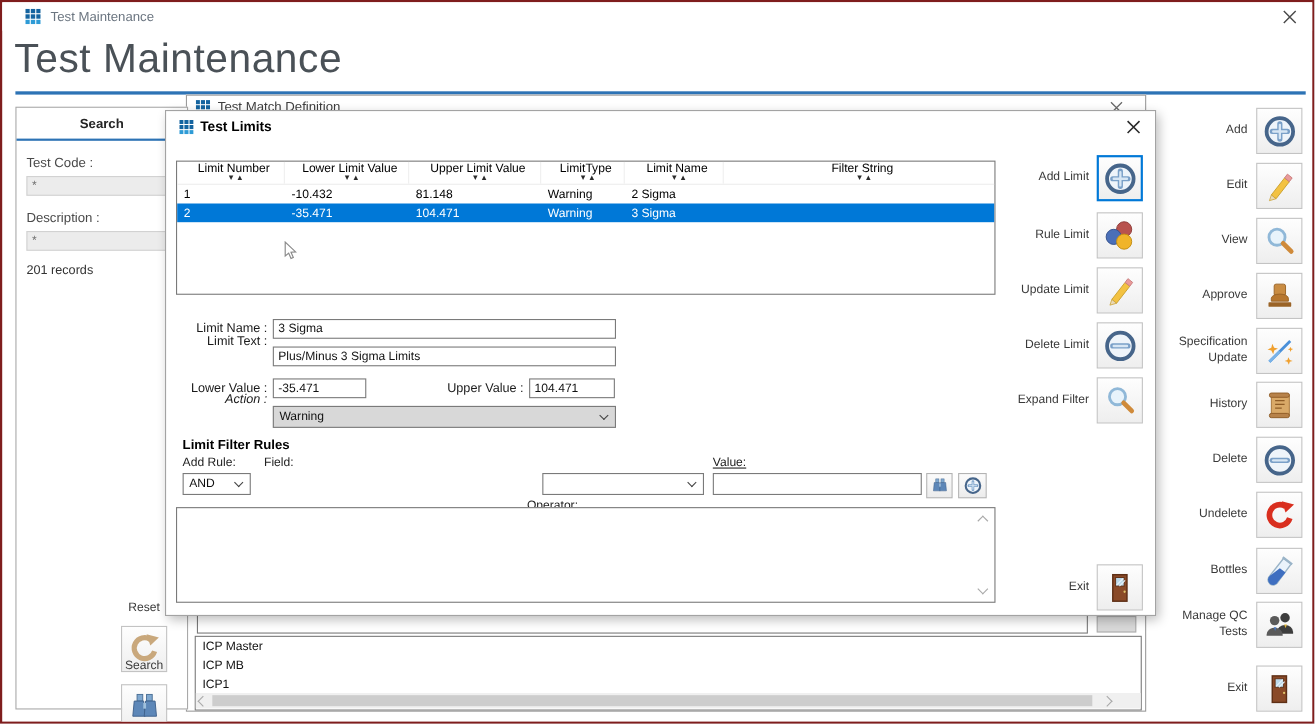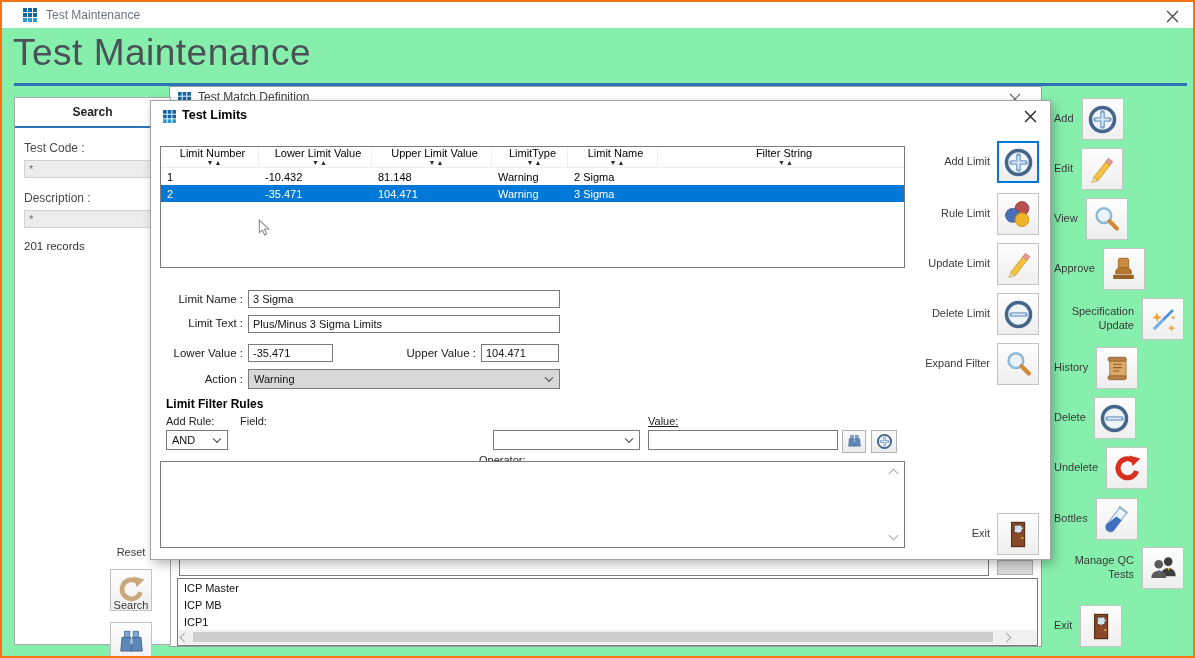--- a/index.html
+++ b/index.html
@@ -1,18 +1,18 @@
 <!DOCTYPE html>
 <html><head>
 <meta charset="utf-8">
 <style>
   * { box-sizing: border-box; }
   body { margin:0; font-family:"Liberation Sans", sans-serif; background:#cfd8e0; }
-  #root { position:relative; width:1195px; height:658px; background:#86efac;
-          border:2px solid #f97316; overflow:hidden; }
+  #root { position:relative; width:1195px; height:658px; background:#ffffff;
+          border:2px solid #7f1d1d; overflow:hidden; }
 
   
   .titlebar { position:absolute; left:0; top:0; width:100%; height:26px; background:#fff; }
   .titlebar .appicon { position:absolute; left:21px; top:6px; width:14px; height:14px; }
   .titlebar .apptitle { position:absolute; left:44px; top:6px; font-size:12px; color:#6b7580; }
   .winclose { position:absolute; right:14px; top:7px; width:13px; height:13px; cursor:pointer; }
 
   
   .heading { position:absolute; left:11px; top:30px; font-size:37px; font-weight:300;
              color:#4a5157; letter-spacing:0.5px; }
@@ -93,21 +93,21 @@
   .mini-btn svg { width:17px; height:17px; }
 
   .empty-list { position:absolute; left:9px; top:360px; width:745px; height:87px;
                 border:1px solid #7a7a7a; background:#fff; }
 
   .side-row { position:absolute; left:768px; width:120px; display:flex; align-items:center;
               justify-content:flex-end; gap:7px; }
 
   
   .tb-row { position:absolute; left:1052px; width:130px; display:flex; align-items:center;
-            justify-content:flex-start; gap:8px; z-index:3; }
+            justify-content:flex-end; gap:8px; z-index:3; }
 
   .cursor { position:absolute; left:255px; top:217px; z-index:9; }
 </style>
 </head>
 <body>
 
 <div id="root">
 
   <div class="titlebar">
     <span class="appicon">
@@ -281,29 +281,29 @@
         <span class="g-c w2">104.471</span>
         <span class="g-c w3">Warning</span>
         <span class="g-c w4">3 Sigma</span>
         <span class="g-c w5"></span>
       </div>
     </div>
 
     <span class="f-label" style="left:0; width:92px; top:192px;">Limit Name :</span>
     <input class="txt f-input" style="left: 97px; top: 189px; width: 312px;" readonly="" value="3 Sigma">
 
-    <span class="f-label" style="left:0; width:92px; top:216px;">Limit Text :</span>
+    <span class="f-label" style="left:0; width:92px; top:204px;">Limit Text :</span>
     <input class="txt f-input" style="left: 97px; top: 214px; width: 312px;" readonly="" value="Plus/Minus 3 Sigma Limits">
 
     <span class="f-label" style="left:0; width:92px; top:246px;">Lower Value :</span>
     <input class="txt f-input" style="left: 97px; top: 243px; width: 85px;" readonly="" value="-35.471">
     <span class="f-label" style="left:230px; width:95px; top:246px;">Upper Value :</span>
     <input class="txt f-input" style="left: 330px; top: 243px; width: 78px;" readonly="" value="104.471">
 
-    <span class="f-label" style="left:0; width:92px; top:272px;">Action :</span>
+    <span class="f-label" style="left:0; width:92px; top:256px;font-style:italic;">Action :</span>
     <span class="sel-box gray" style="left:97px; top:268px; width:312px;">
       <span>Warning</span><span class="chev"></span>
     </span>
 
     <div class="lfr-head">Limit Filter Rules</div>
     <span class="lfr-label" style="left:15px;">Add Rule:</span>
     <span class="lfr-label" style="left:89px;">Field:</span>
     <span class="lfr-label" style="left:328px;margin-top:39px;">Operator:</span>
     <span class="lfr-label" style="left:497px;text-decoration:underline;">Value:</span>
 

